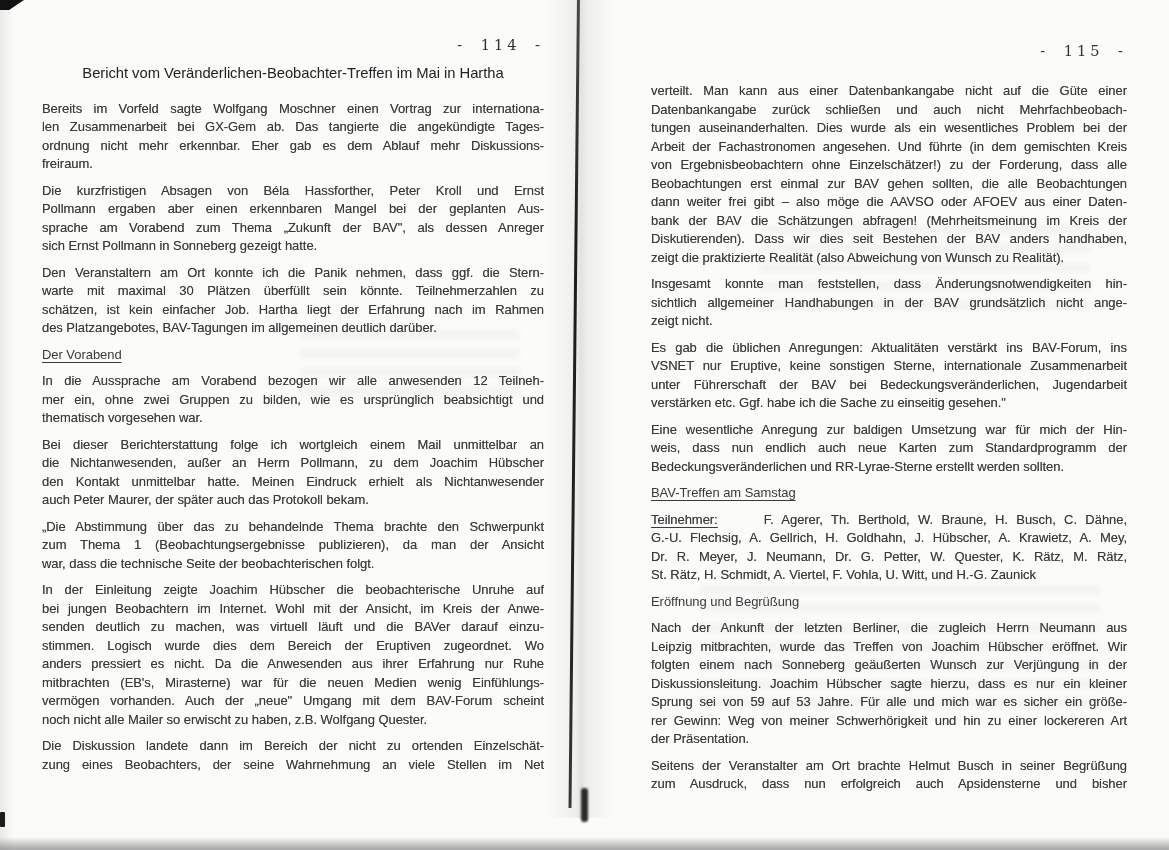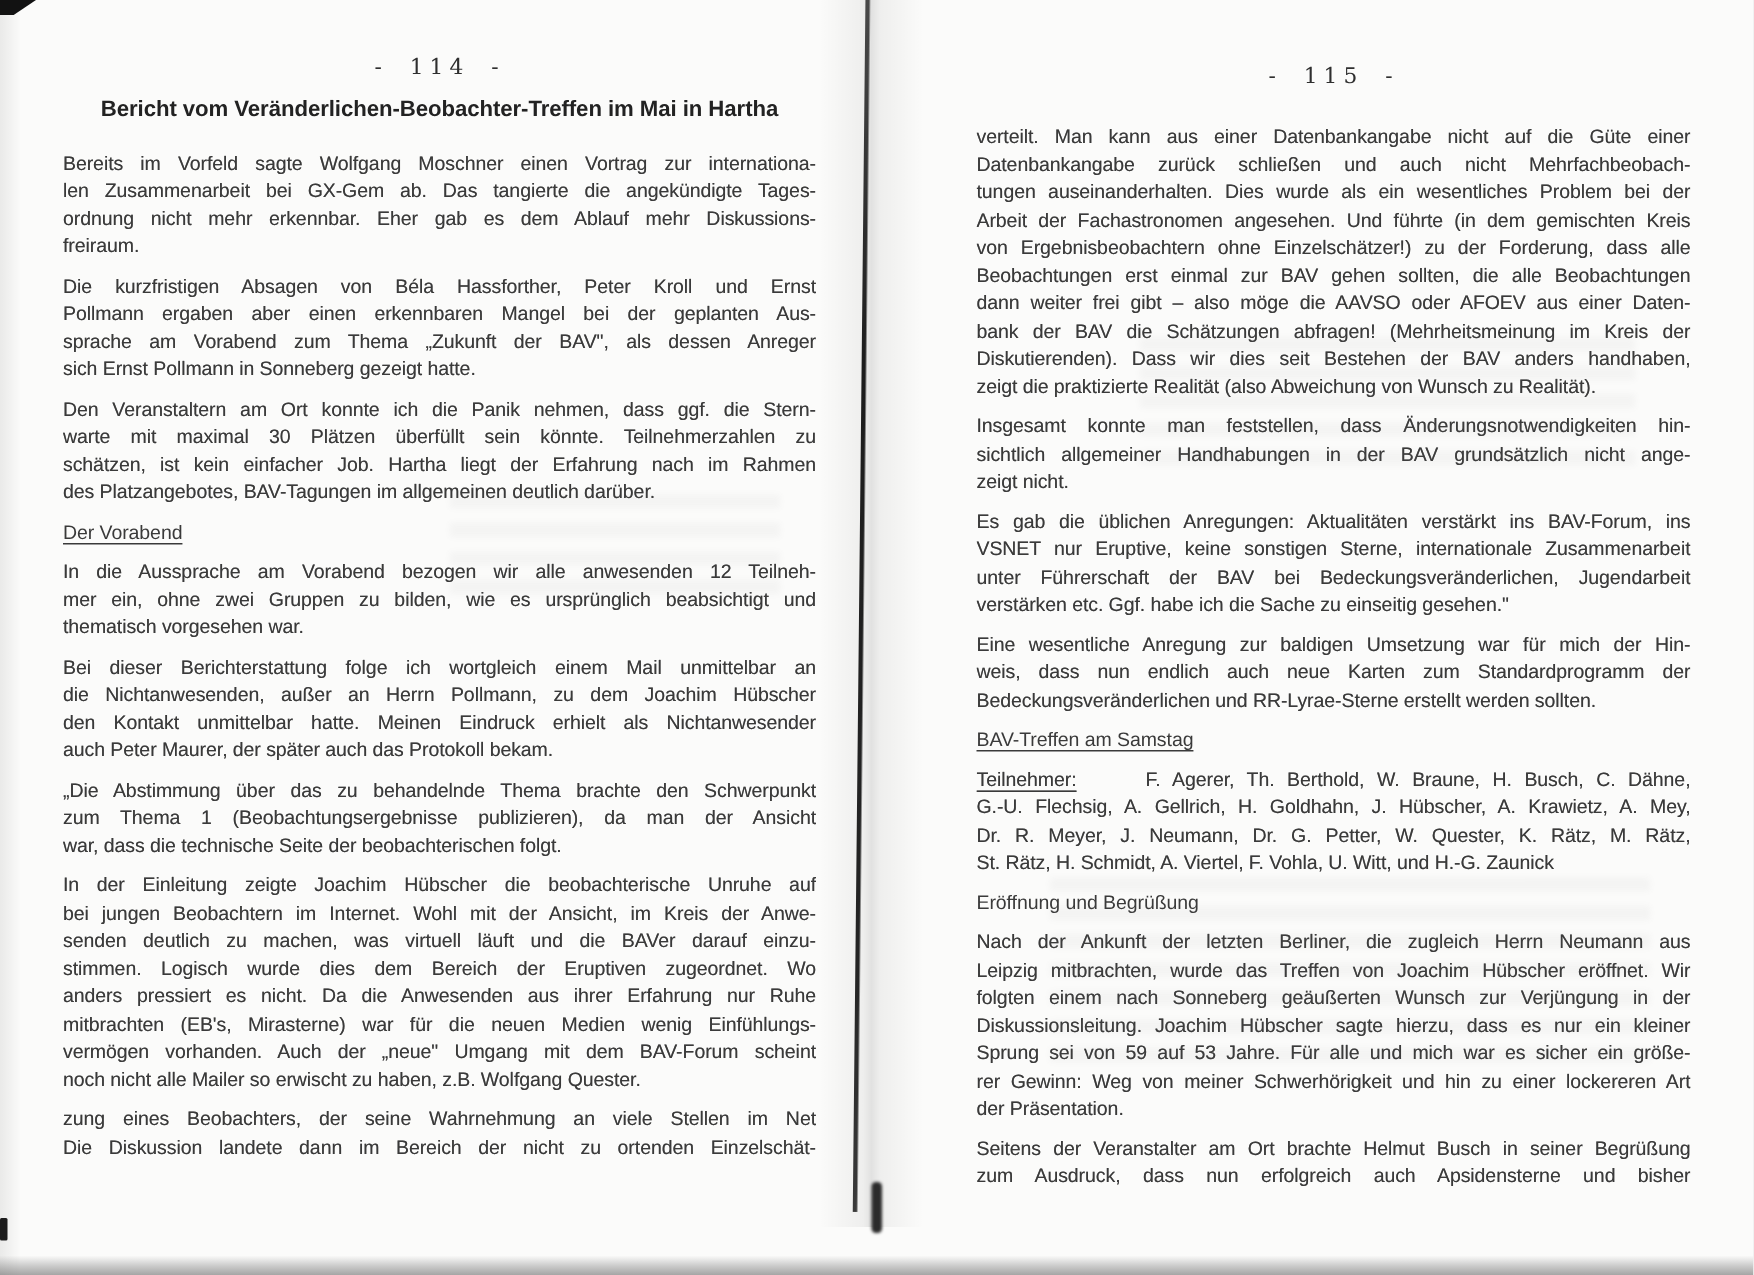--- a/index.html
+++ b/index.html
@@ -16,28 +16,28 @@
     pointer-events:none;
   }
   .page{position:absolute;top:0;height:850px;}
   .page.pg0{left:0;width:584px;}
   .page.pg1{left:584px;width:585px;}
   .content{position:absolute;}
   .pg0 .content{left:42px;top:36px;width:502px;}
   .pg1 .content{left:67px;top:42px;width:476px;}
 
   .pagenum{
-    text-align:center;font-family:"DejaVu Serif","Liberation Serif",serif;
+    text-align:right;font-family:"DejaVu Serif","Liberation Serif",serif;
     font-size:14.5px;line-height:19px;letter-spacing:4px;word-spacing:6px;
     margin:0 0 9px 0;color:#2f2f2f;
   }
   .pg1 .pagenum{margin-bottom:21px;}
 
   .b{margin:0 0 8px 0;font-size:13px;line-height:18.5px;letter-spacing:-0.05px;}
-  .b-title{font-weight:bold;text-align:center;font-size:14.8px;margin-bottom:17px;color:#222;}
+  .b-title{font-weight:normal;text-align:center;font-size:14.8px;margin-bottom:17px;color:#222;}
   .b-h,.b-hplain{margin-bottom:8px;}
   .b-h .htext{text-decoration:underline;text-underline-offset:3px;text-decoration-thickness:1px;}
   .line{
     text-align:justify;text-align-last:justify;
     white-space:nowrap;overflow:hidden;
     text-shadow:0 0 0.3px rgba(40,40,40,0.55);
   }
   .line.last{text-align-last:auto;}
   .u{text-decoration:underline;text-underline-offset:3px;}
   .tab{display:inline-block;width:46px;}
@@ -127,22 +127,22 @@
             <div class="line">In der Einleitung zeigte Joachim Hübscher die beobachterische Unruhe auf</div>
             <div class="line">bei jungen Beobachtern im Internet. Wohl mit der Ansicht, im Kreis der Anwe-</div>
             <div class="line">senden deutlich zu machen, was virtuell läuft und die BAVer darauf einzu-</div>
             <div class="line">stimmen. Logisch wurde dies dem Bereich der Eruptiven zugeordnet. Wo</div>
             <div class="line">anders pressiert es nicht. Da die Anwesenden aus ihrer Erfahrung nur Ruhe</div>
             <div class="line">mitbrachten (EB's, Mirasterne) war für die neuen Medien wenig Einfühlungs-</div>
             <div class="line">vermögen vorhanden. Auch der „neue" Umgang mit dem BAV-Forum scheint</div>
             <div class="line last">noch nicht alle Mailer so erwischt zu haben, z.B. Wolfgang Quester.</div>
           </div>
           <div class="b b-para">
+            <div class="line">Die Diskussion landete dann im Bereich der nicht zu ortenden Einzelschät-</div>
             <div class="line">zung eines Beobachters, der seine Wahrnehmung an viele Stellen im Net</div>
-            <div class="line">Die Diskussion landete dann im Bereich der nicht zu ortenden Einzelschät-</div>
           </div>
         </div>
     </div>
   </div>
 
   <div class="page pg1">
     <div class="content">
       <div class="pagenum">- 115 -</div>
       <div class="blocks">
           <div class="b b-para">

